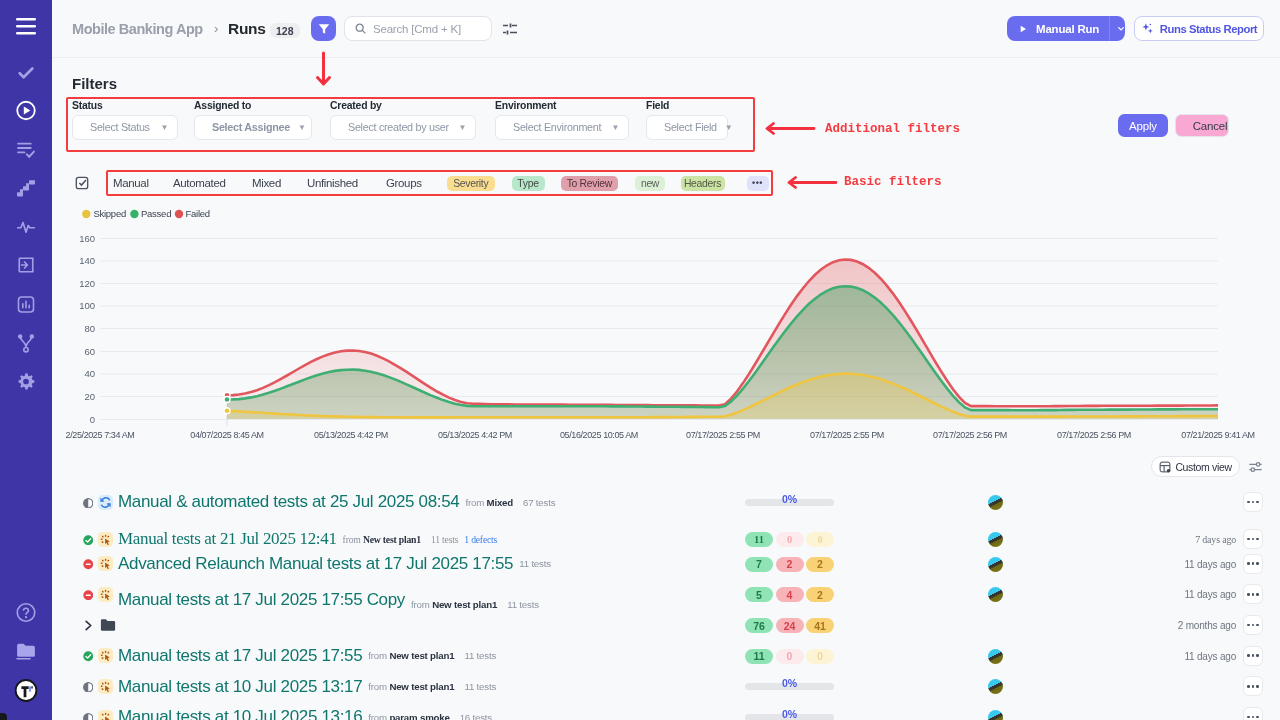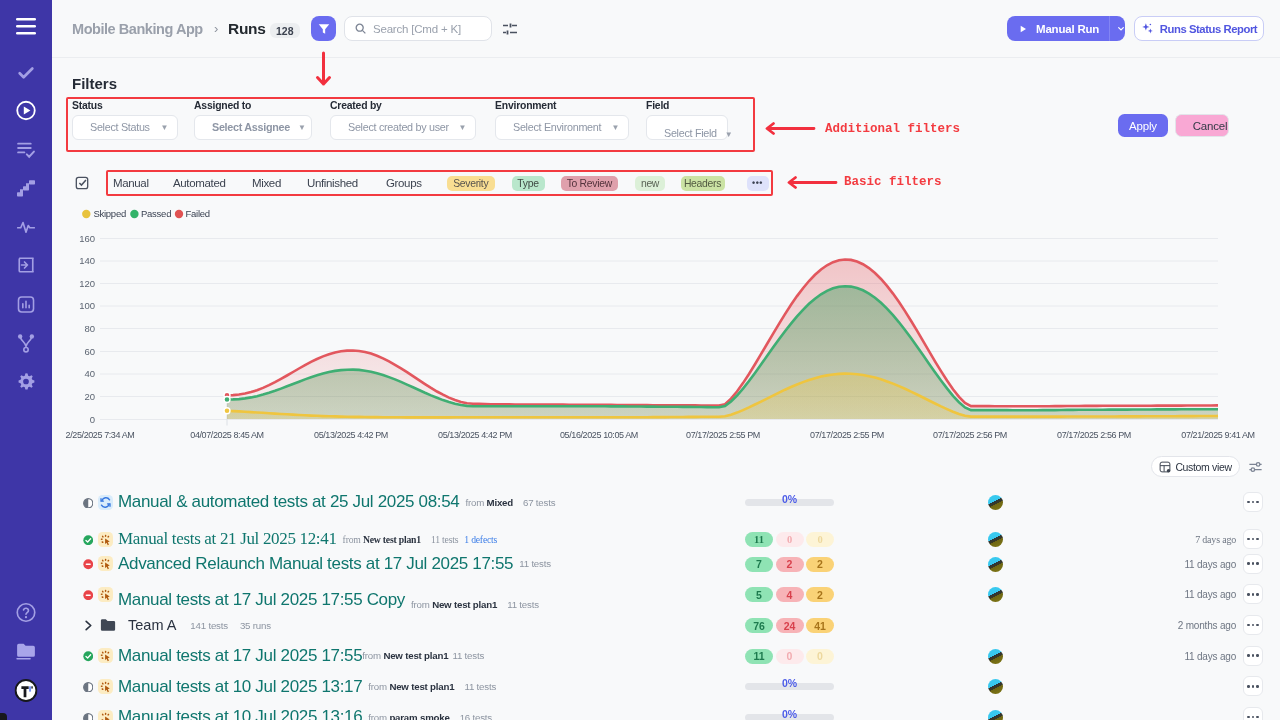--- a/index.html
+++ b/index.html
@@ -193,21 +193,21 @@
   </div>
 <div class="fgroup" style="left:495px;">
     <div class="lbl">Environment</div>
     <div class="fsel" style="width:134px;">
       <span>Select Environment</span>
       <span class="car">▼</span>
     </div>
   </div>
 <div class="fgroup" style="left:646px;">
     <div class="lbl">Field</div>
-    <div class="fsel" style="width:82px;align-items:flex-end;">
+    <div class="fsel" style="width:82px;">
       <span>Select Field</span>
       <span class="car">▼</span>
     </div>
   </div>
 <div class="abs applybtn">Apply</div>
 <div class="abs cancelbtn">Cancel</div>
 
 <svg class="abs" style="left:765px; top:122px;" width="51" height="13" viewBox="0 0 51 13" fill="none" stroke="#f2303e" stroke-width="2.8" stroke-linecap="round" stroke-linejoin="round">
     <path d="M49 6.5H2.5M8.5 1.5 2 6.5l6.5 5"></path>
   </svg>
@@ -449,25 +449,20 @@
       </div>
 </div>
 
 <div class="row" style="top:610px;">
   <svg class="sicon" style="left:23px; top:10px;" width="10" height="11" viewBox="0 0 10 12" fill="none" stroke="#2b3340" stroke-width="1.8" stroke-linecap="round" stroke-linejoin="round">
         <path d="M3 1.5 8 6l-5 4.5"></path>
       </svg>
   <svg style="position:absolute; left:40px; top:8px;" width="16" height="14" viewBox="0 0 18 15">
         <path d="M1 2.5C1 1.7 1.7 1 2.5 1h4l2 2h7a1.5 1.5 0 0 1 1.5 1.5v8A1.5 1.5 0 0 1 15.5 14h-13A1.5 1.5 0 0 1 1 12.5z" fill="#3f4754"></path>
       </svg>
-  <div class="rwrap" style="left:68px;">
-        <span style="font-size:14.5px; color:#2a3240;">Team A</span>
-        <span class="meta" style="margin-left:14px;">141 tests</span>
-        <span class="meta" style="margin-left:12px;">35 runs</span>
-      </div>
   <div class="gpill" style="left:685px; background:#8fe3b4; color:#1d7a4e;">76</div>
   <div class="gpill" style="left:715.5px; background:#f7b3b7; color:#d8404c;">24</div>
   <div class="gpill" style="left:746px; background:#fad276; color:#a8741a;">41</div>
   <div class="when">2 months ago</div>
   <div class="dots">
         <b>
           <i></i>
           <i></i>
           <i></i>
         </b>
@@ -482,21 +477,21 @@
   <div class="eicon" style="background:#fcecc3;"><svg width="15" height="15" viewBox="0 0 16 16">
           <g fill="#b05a10">
             <path d="M7.6 6.8l4.9 3.4-2.1.6 1.3 2.5-1.3.7-1.3-2.6-1.6 1.5z"></path>
             <rect x="7.3" y="3" width="1.6" height="2.2" rx="0.8" transform="rotate(8 8 4)"></rect>
             <rect x="4.3" y="3.9" width="1.6" height="2.2" rx="0.8" transform="rotate(-35 5 5)"></rect>
             <rect x="2.9" y="6.9" width="2.2" height="1.6" rx="0.8" transform="rotate(-8 4 7.7)"></rect>
             <rect x="3.7" y="10" width="2.2" height="1.6" rx="0.8" transform="rotate(30 4.8 10.8)"></rect>
             <rect x="10.2" y="3.9" width="1.6" height="2.2" rx="0.8" transform="rotate(35 11 5)"></rect>
           </g>
         </svg></div>
-  <div class="rwrap" style="left:58px; gap:0;">
+  <div class="rwrap" style="left:58px; gap:6px;">
         <span class="title">Manual tests at 17 Jul 2025 17:55</span>
         <span class="meta">from <b class="metab">New test plan1</b></span>
         <span class="meta" style="margin-left:4px;">11 tests</span>
       </div>
   <div class="gpill" style="left:685px; background:#8fe3b4; color:#1d7a4e;">11</div>
   <div class="gpill" style="left:715.5px; background:#fdeaec; color:#f2abb0;">0</div>
   <div class="gpill" style="left:746px; background:#fdf4d6; color:#edd89e;">0</div>
   <div class="avatar"></div>
   <div class="when">11 days ago</div>
   <div class="dots">

